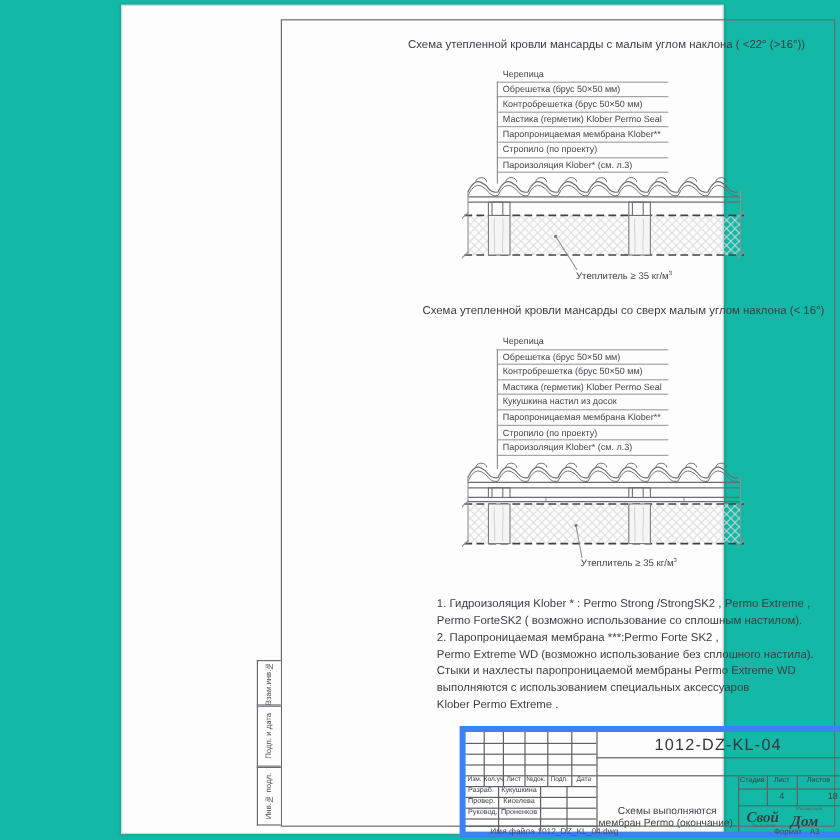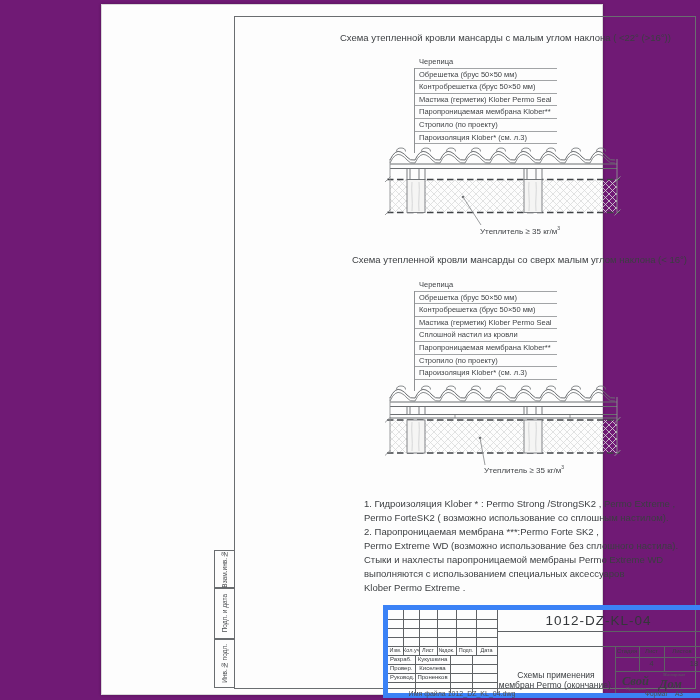--- a/index.html
+++ b/index.html
@@ -1,16 +1,16 @@
 <!DOCTYPE html>
 <html><head>
 <meta charset="utf-8">
 <style>
   html,body{margin:0;padding:0;background:#ebeced;}
-  .screen{position:relative;width:700px;height:700px;background:#701a75;overflow:hidden;
+  .screen{position:relative;width:700px;height:700px;background:#14b8a6;overflow:hidden;
           font-family:"Liberation Sans",sans-serif;color:#3b3e41;}
   .page{position:absolute;left:101px;top:4px;width:502px;height:691px;background:#fdfdfd;
         box-shadow:0 0 3px rgba(0,0,0,.28);border:1px solid #d9d9d9;box-sizing:border-box;}
   .frame{position:absolute;left:132px;top:11px;width:460px;height:671px;border:1px solid #6a6d70;box-sizing:content-box;}
   
   .side-cell{position:absolute;left:112px;width:20px;border:1px solid #6a6d70;border-right:none;background:#fdfdfd;
              display:flex;align-items:center;justify-content:center;box-sizing:border-box;}
   .vtext{writing-mode:vertical-rl;transform:rotate(180deg);font-size:6.5px;color:#4a4d50;white-space:nowrap;}
   
   .sec-title{position:absolute;font-size:9.5px;white-space:nowrap;color:#3b3e41;}
@@ -125,21 +125,21 @@
       <span>Утеплитель ≥ 35 кг/м</span><sup>3</sup>
     </div>
 
     <div class="sec-title" style="left:238px;top:249px;margin-left:12px;">Схема  утепленной кровли мансарды со сверх малым углом наклона  (&lt; 16°)</div>
 
     <div class="labels" style="top:274px;">
       <div class="lab-row">Черепица</div>
       <div class="lab-row">Обрешетка (брус 50×50 мм)</div>
       <div class="lab-row">Контробрешетка  (брус 50×50 мм)</div>
       <div class="lab-row">Мастика (герметик) Klober  Permo Seal</div>
-      <div class="lab-row">Сплошной настил из кровли</div>
+      <div class="lab-row">Кукушкина настил из досок</div>
       <div class="lab-row">Паропроницаемая мембрана Klober**</div>
       <div class="lab-row">Стропило (по проекту)</div>
       <div class="lab-row">Пароизоляция Klober* (см. л.3)</div>
     </div>
     <div class="leader" style="left:312px;top:285.6px;height:100px;"></div>
 
     <svg class="dwg" style="left:283px;top:378px;" width="239" height="84" viewBox="0 0 239 84">
       <defs>
         <pattern id="hatch2" width="7" height="7" patternUnits="userSpaceOnUse">
           <path d="M0,7 L7,0 M0,0 L7,7" stroke="#d9dadb" stroke-width="0.8"></path>
@@ -248,21 +248,21 @@
       <div class="cell doc-num c-center" style="left:109px;top:0;width:203px;height:21px;">1012-DZ-KL-04</div>
 
       <div class="cell stage-hdr c-center" style="left:227px;top:36px;width:24px;height:11px;">Стадия</div>
       <div class="cell stage-hdr c-center" style="left:251px;top:36px;width:25px;height:11px;">Лист</div>
       <div class="cell stage-hdr c-center" style="left:276px;top:36px;width:36px;height:11px;">Листов</div>
       <div class="cell stage-val c-center" style="left:227px;top:47px;width:24px;height:14px;"></div>
       <div class="cell stage-val c-center" style="left:251px;top:47px;width:25px;height:14px;">4</div>
       <div class="cell stage-val c-center" style="left:276px;top:47px;width:36px;height:14px;margin-left:12px;">18</div>
 
       <div class="cell doc-title" style="left:109px;top:36px;width:118px;height:47px;">
-        <span>Схемы применения</span>
+        <span>Схемы выполняются</span>
         <span>мембран Permo (окончание).</span>
       </div>
 
       <div class="logo" style="left:227px;top:61px;width:85px;height:22px;">
         <span class="big" style="left:7px;top:3px;">Свой</span>
         <span class="small" style="left:11px;top:15px;">Проектная</span>
         <span class="big" style="left:44px;top:6px;text-align:center;">Дом</span>
         <span class="small" style="left:48px;top:1px;">Мастерская</span>
       </div>
     </div>

